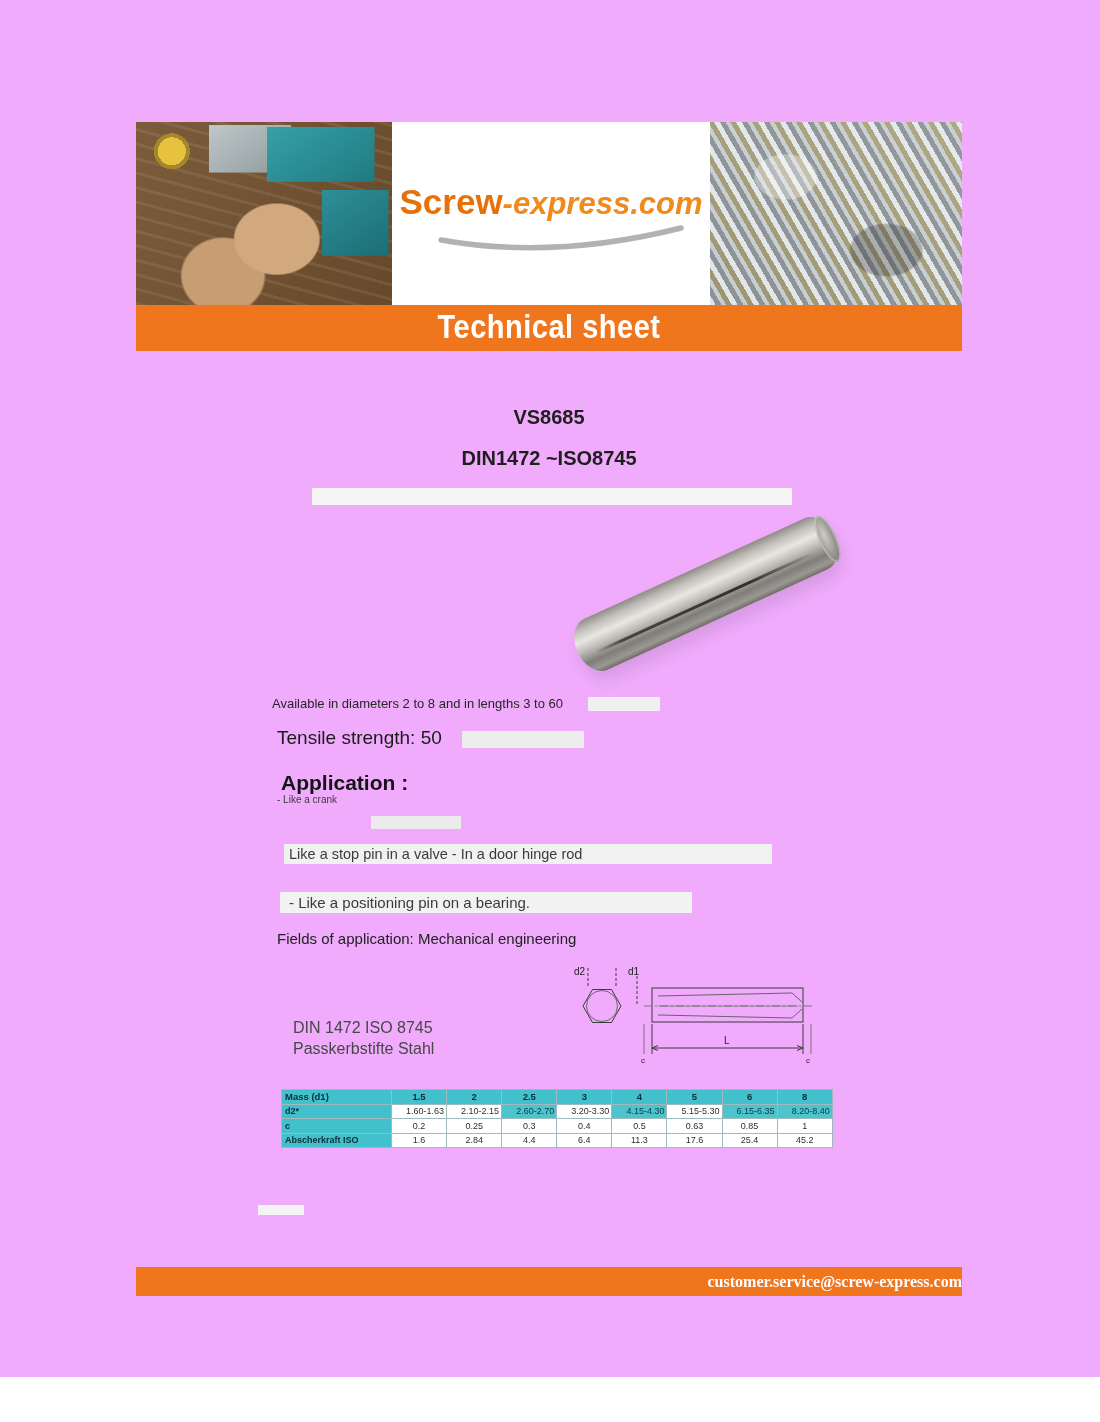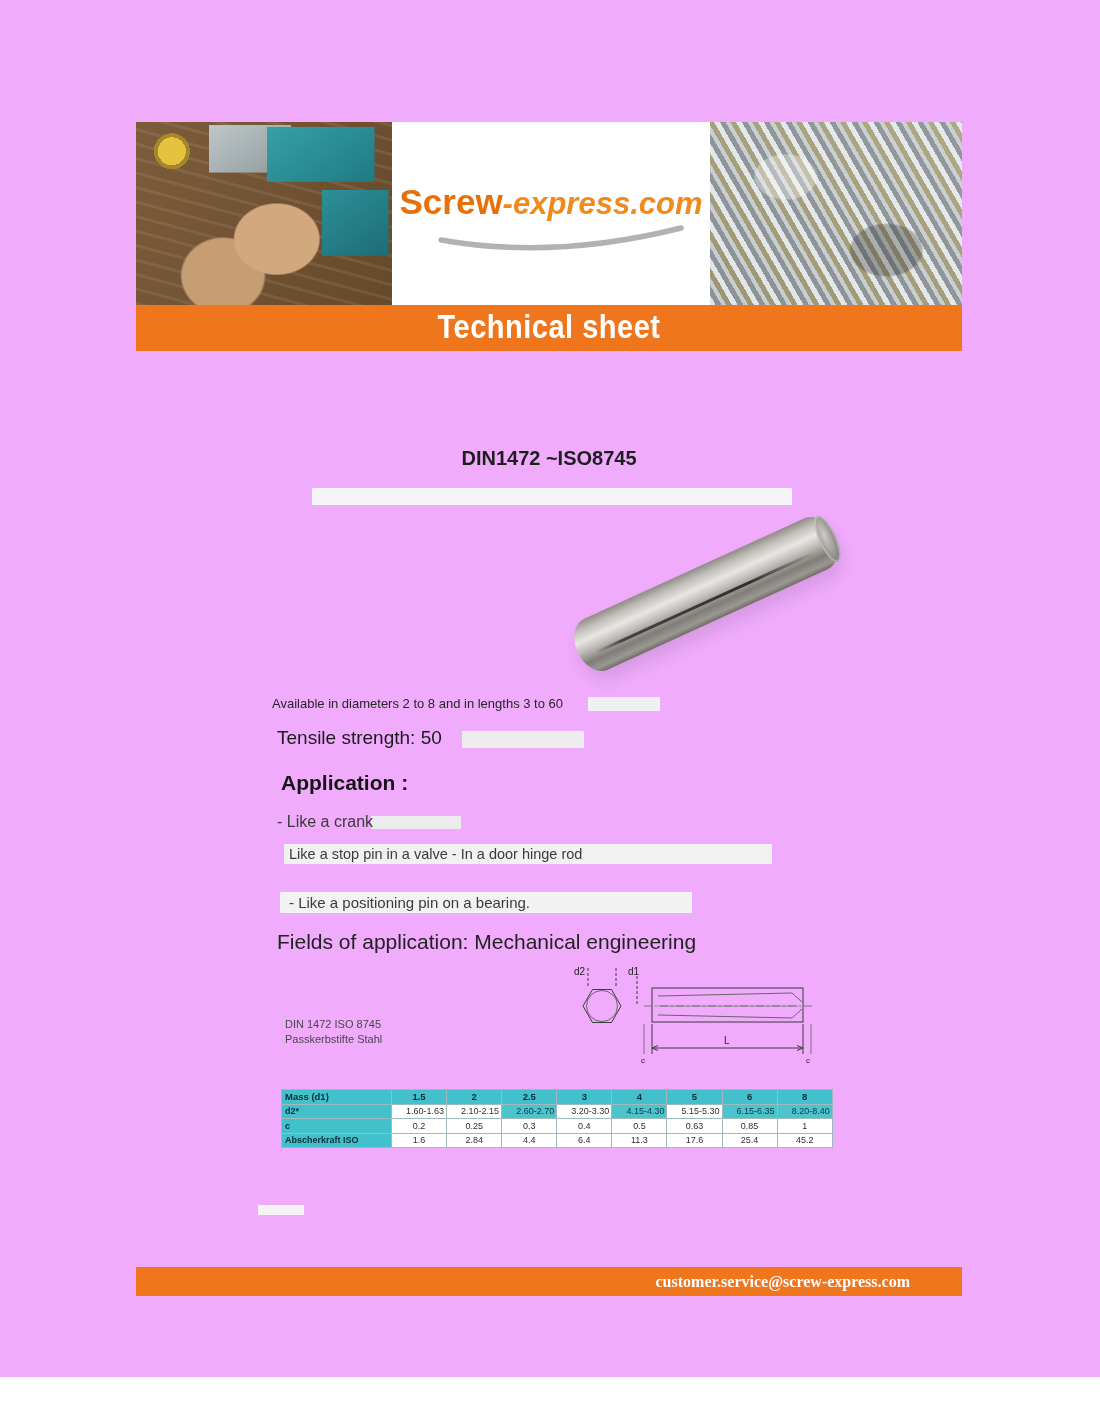--- a/index.html
+++ b/index.html
@@ -31,45 +31,45 @@
   .brand-bold{font-weight:800;font-size:35px;color:#e97008;}
   .brand-rest{font-style:italic;font-size:31px;color:#f08a1c;font-weight:600;}
   .swoosh{position:absolute;left:50%;transform:translateX(-46%);top:102px;width:252px;height:34px;}
 
   
   .band{position:absolute;left:136px;width:826px;background:#f0761e;color:#fff;}
   .title-band{top:305px;height:46px;text-align:center;}
   .title-band span{display:inline-block;font-size:29px;font-weight:800;letter-spacing:.5px;
                    line-height:44px;transform:scaleY(1.12);}
   .footer-band{top:1267px;height:29px;text-align:right;font-family:"Liberation Serif",serif;
-               font-weight:700;font-size:16px;line-height:29px;padding-right:52px;box-sizing:border-box;}
+               font-weight:700;font-size:16px;line-height:29px;box-sizing:border-box;}
 
   
   .smudge{position:absolute;background:#efefef;}
   .s1{left:312px;top:488px;width:480px;height:17px;background:#f5f5f5;}
   .s2{left:588px;top:697px;width:72px;height:14px;background:#f0f0f0;}
   .s3{left:462px;top:731px;width:122px;height:17px;background:#ededed;}
   .s4{left:371px;top:816px;width:90px;height:13px;background:#ececec;}
   .s5{left:284px;top:844px;width:488px;height:20px;background:#f1f1f1;}
   .s6{left:280px;top:892px;width:412px;height:21px;background:#f2f2f2;}
   .s7{left:258px;top:1205px;width:46px;height:10px;background:#f3f3f3;}
 
   
   .t{position:absolute;color:#1e1e1e;}
   .code{left:136px;width:826px;top:406px;text-align:center;font-size:20px;font-weight:700;}
   .standard{left:136px;width:826px;top:447px;text-align:center;font-size:20px;font-weight:700;}
   .pname{left:136px;width:826px;top:489px;text-align:center;font-size:13.5px;color:#222;}
   .avail{left:272px;top:696px;font-size:13px;color:#262626;}
   .tensile{left:277px;top:727px;font-size:19px;color:#1b1b1b;}
   .app-head{left:281px;top:771px;font-size:21px;font-weight:700;color:#141414;}
-  .app-item1{left:277px;top:813px;font-size:16px;color:#3b3b3b;}
+  .app-item1{left:277px;top:794px;font-size:10px;color:#3b3b3b;}
   .app-item2{left:289px;top:846px;font-size:14.5px;color:#3b3b3b;}
   .app-item3{left:283px;top:894px;font-size:15px;color:#3b3b3b;margin-left:6px;}
-  .app-fields{left:277px;top:930px;font-size:21px;color:#222;}
-  .draw-label{left:285px;top:1017px;font-size:11px;color:#474747;line-height:1.32;}
+  .app-fields{left:277px;top:930px;font-size:15px;color:#222;}
+  .draw-label{left:293px;top:1017px;font-size:16px;color:#474747;line-height:1.32;}
 
   
   .pin{position:absolute;left:565px;top:566px;width:282px;height:56px;
        transform:rotate(-24.5deg);border-radius:20px/28px;
        background:linear-gradient(to bottom,#8f8c88 0%,#bfbcb7 15%,#e9e7e3 35%,
                   #c2bfba 52%,#807d79 75%,#9b9894 90%,#6f6c68 100%);
        box-shadow:0 10px 16px rgba(0,0,0,.10);}
   .pin::before{content:"";position:absolute;left:6%;right:9%;top:60%;height:3.5px;border-radius:2px;
        background:linear-gradient(to right,rgba(40,38,36,0) 0%,rgba(40,38,36,.75) 12%,
                   rgba(30,28,26,.85) 70%,rgba(40,38,36,0) 100%);}
@@ -115,20 +115,21 @@
   </div>
 
   <div class="smudge s1"></div>
   <div class="smudge s2"></div>
   <div class="smudge s3"></div>
   <div class="smudge s4"></div>
   <div class="smudge s5"></div>
   <div class="smudge s6"></div>
   <div class="smudge s7"></div>
 
+  <div class="t code">VS8685</div>
   <div class="t standard">DIN1472 ~ISO8745</div>
 
   <div class="pin"></div>
 
   <div class="t avail">Available in diameters 2 to 8 and in lengths 3 to 60</div>
   <div class="t tensile">Tensile strength: 50</div>
   <div class="t app-head">Application :</div>
   <div class="t app-item1">- Like a crank</div>
   <div class="t app-item2">Like a stop pin in a valve - In a door hinge rod</div>
   <div class="t app-item3">- Like a positioning pin on a bearing.</div>

